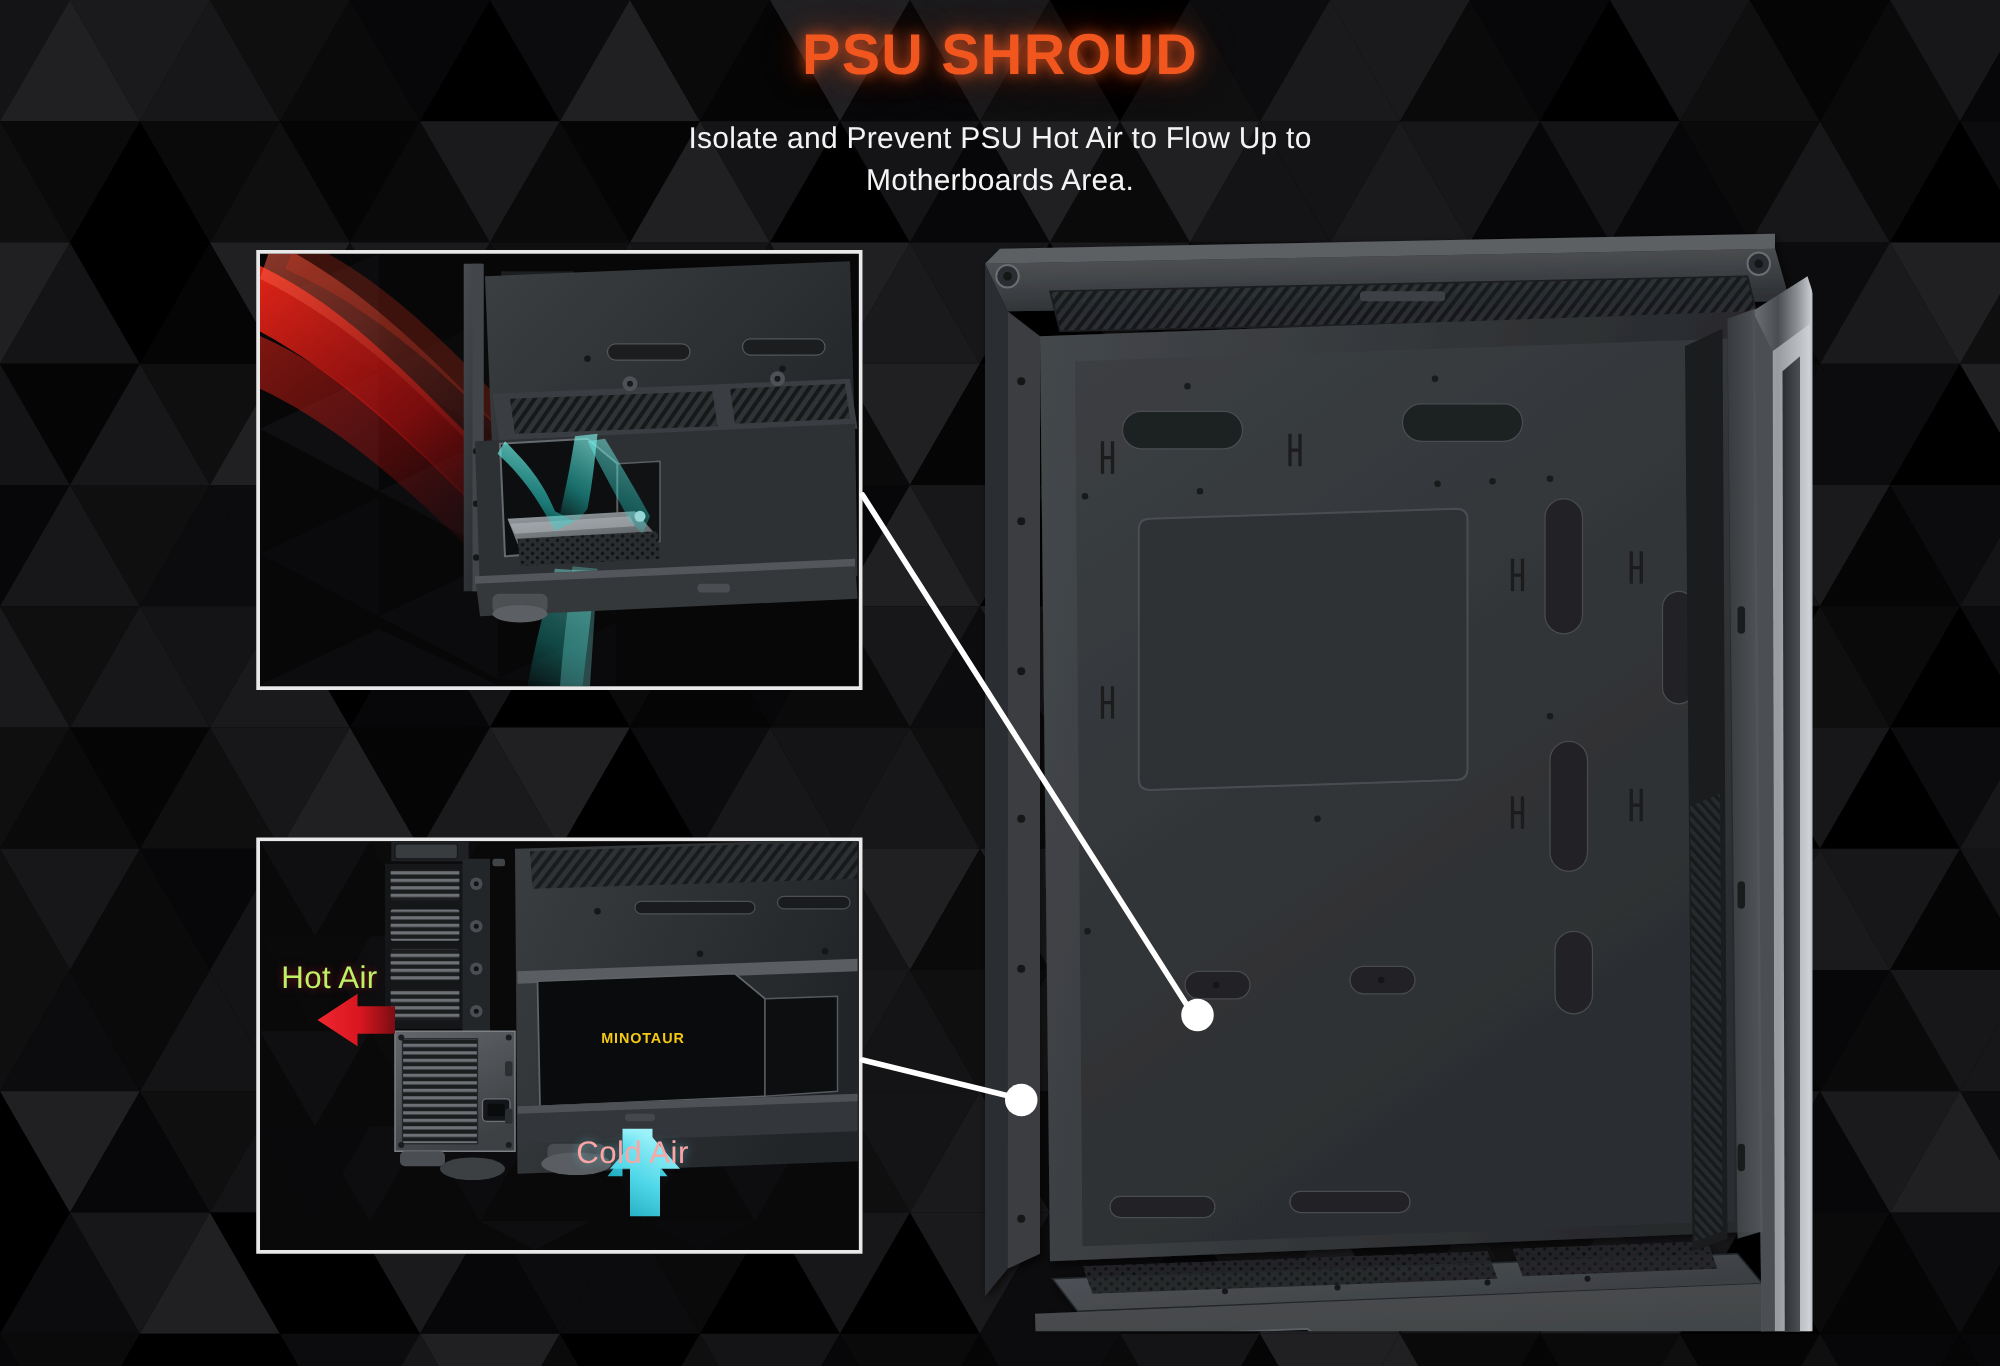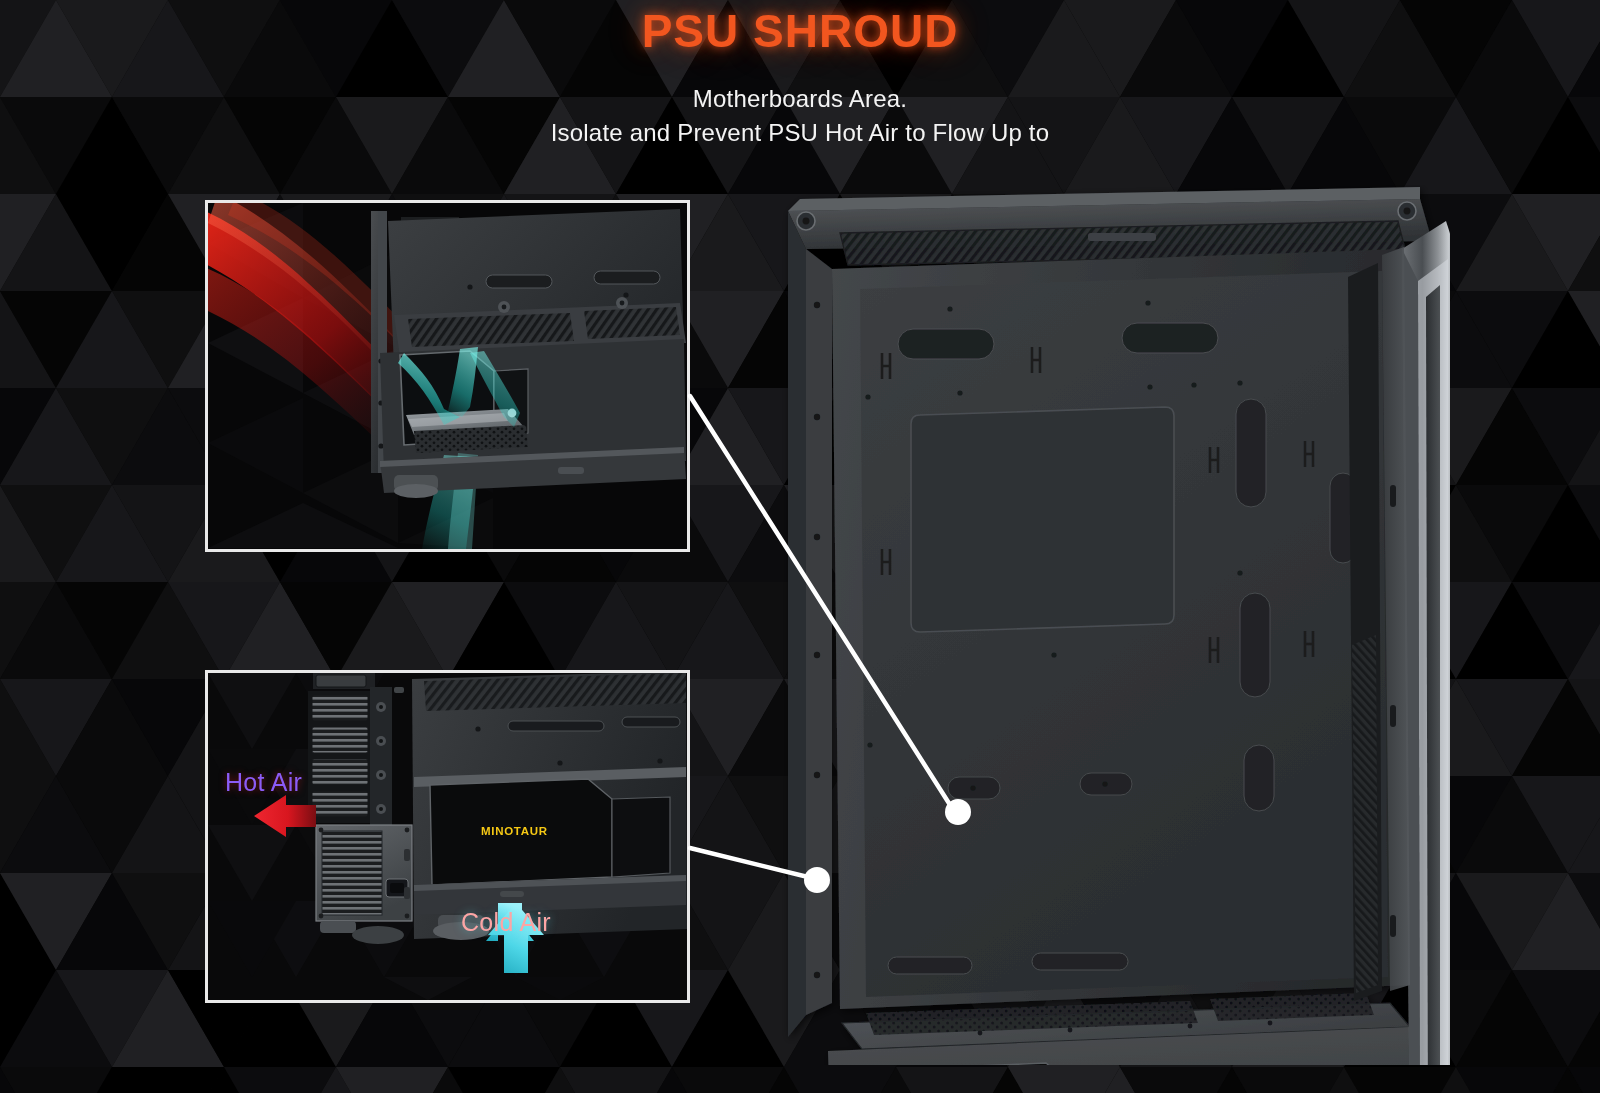--- a/index.html
+++ b/index.html
@@ -13,21 +13,21 @@
 
   
   #stage { position:absolute; inset:0; background:#050505; overflow:hidden; }
   .bg-svg { position:absolute; inset:0; width:1600px; height:1093px; }
 
   
   .header { position:absolute; left:0; right:0; top:0; text-align:center; z-index:20; }
   .title {
     font-size:46px; font-weight:bold; letter-spacing:1px;
     color:#F2561F; line-height:1;
-    margin-top:8px;
+    margin-top:20px;
     text-shadow:0 0 10px rgba(242,86,31,.75), 0 0 22px rgba(242,86,31,.45), 0 0 38px rgba(242,86,31,.25);
   }
   .subtitle {
     margin-top:28px; color:#f4f4f4; font-size:24px; line-height:1.42;
     font-weight:400; letter-spacing:.2px;
   }
 
   
   .panel {
     position:absolute; border:3px solid #e9e9e9; background:#070707;
@@ -38,21 +38,21 @@
   .panel-inner { position:absolute; inset:0; overflow:hidden; }
 
   
   .callouts { position:absolute; inset:0; z-index:15; pointer-events:none; }
 
   
   .case-wrap { position:absolute; left:770px; top:185px; width:680px; height:880px; z-index:10; }
 
   
   .flow-label { position:absolute; font-size:25px; letter-spacing:.3px; z-index:6; white-space:nowrap; }
-  .hot  { color:#8b5cf6; left:17px;  top:95px; text-shadow:0 0 7px rgba(237,28,36,.5); }
+  .hot  { color:#bef264; left:17px;  top:95px; text-shadow:0 0 7px rgba(237,28,36,.5); }
   .cold { color:#fca5a5; left:253px; top:235px; text-shadow:0 0 8px rgba(91,220,234,.55); }
   .psu-brand {
     position:absolute; left:245px; top:152px; color:#F6C915;
     font-size:11.5px; font-weight:bold; letter-spacing:.7px; z-index:7;margin-left:28px;
   }
 </style>
 </head>
 <body>
 
 <div id="stage">
@@ -542,22 +542,22 @@
         <polygon points="1568,1261 1624,1164 1680,1261" fill="#1a1a1c"></polygon>
         <polygon points="1624,1164 1736,1164 1680,1261" fill="#0f0f10"></polygon>
         <polygon points="1680,1261 1736,1164 1792,1261" fill="#1a1a1c"></polygon>
         <polygon points="1736,1164 1848,1164 1792,1261" fill="#0f0f10"></polygon>
       </g>
   </svg>
 
   <div class="header">
     <div class="title">PSU SHROUD</div>
     <div class="subtitle">
+      <div>Isolate and Prevent PSU Hot Air to Flow Up to</div>
       <div>Motherboards Area.</div>
-      <div>Isolate and Prevent PSU Hot Air to Flow Up to</div>
     </div>
   </div>
 
   <div class="case-wrap">
     <svg width="680" height="880" viewBox="0 0 680 880">
       <defs>
         <linearGradient id="gTopPanel" x1="0" y1="0" x2="0.35" y2="1">
           <stop offset="0%" stop-color="#55585b"></stop>
             <stop offset="100%" stop-color="#2e3134"></stop>
         </linearGradient>

